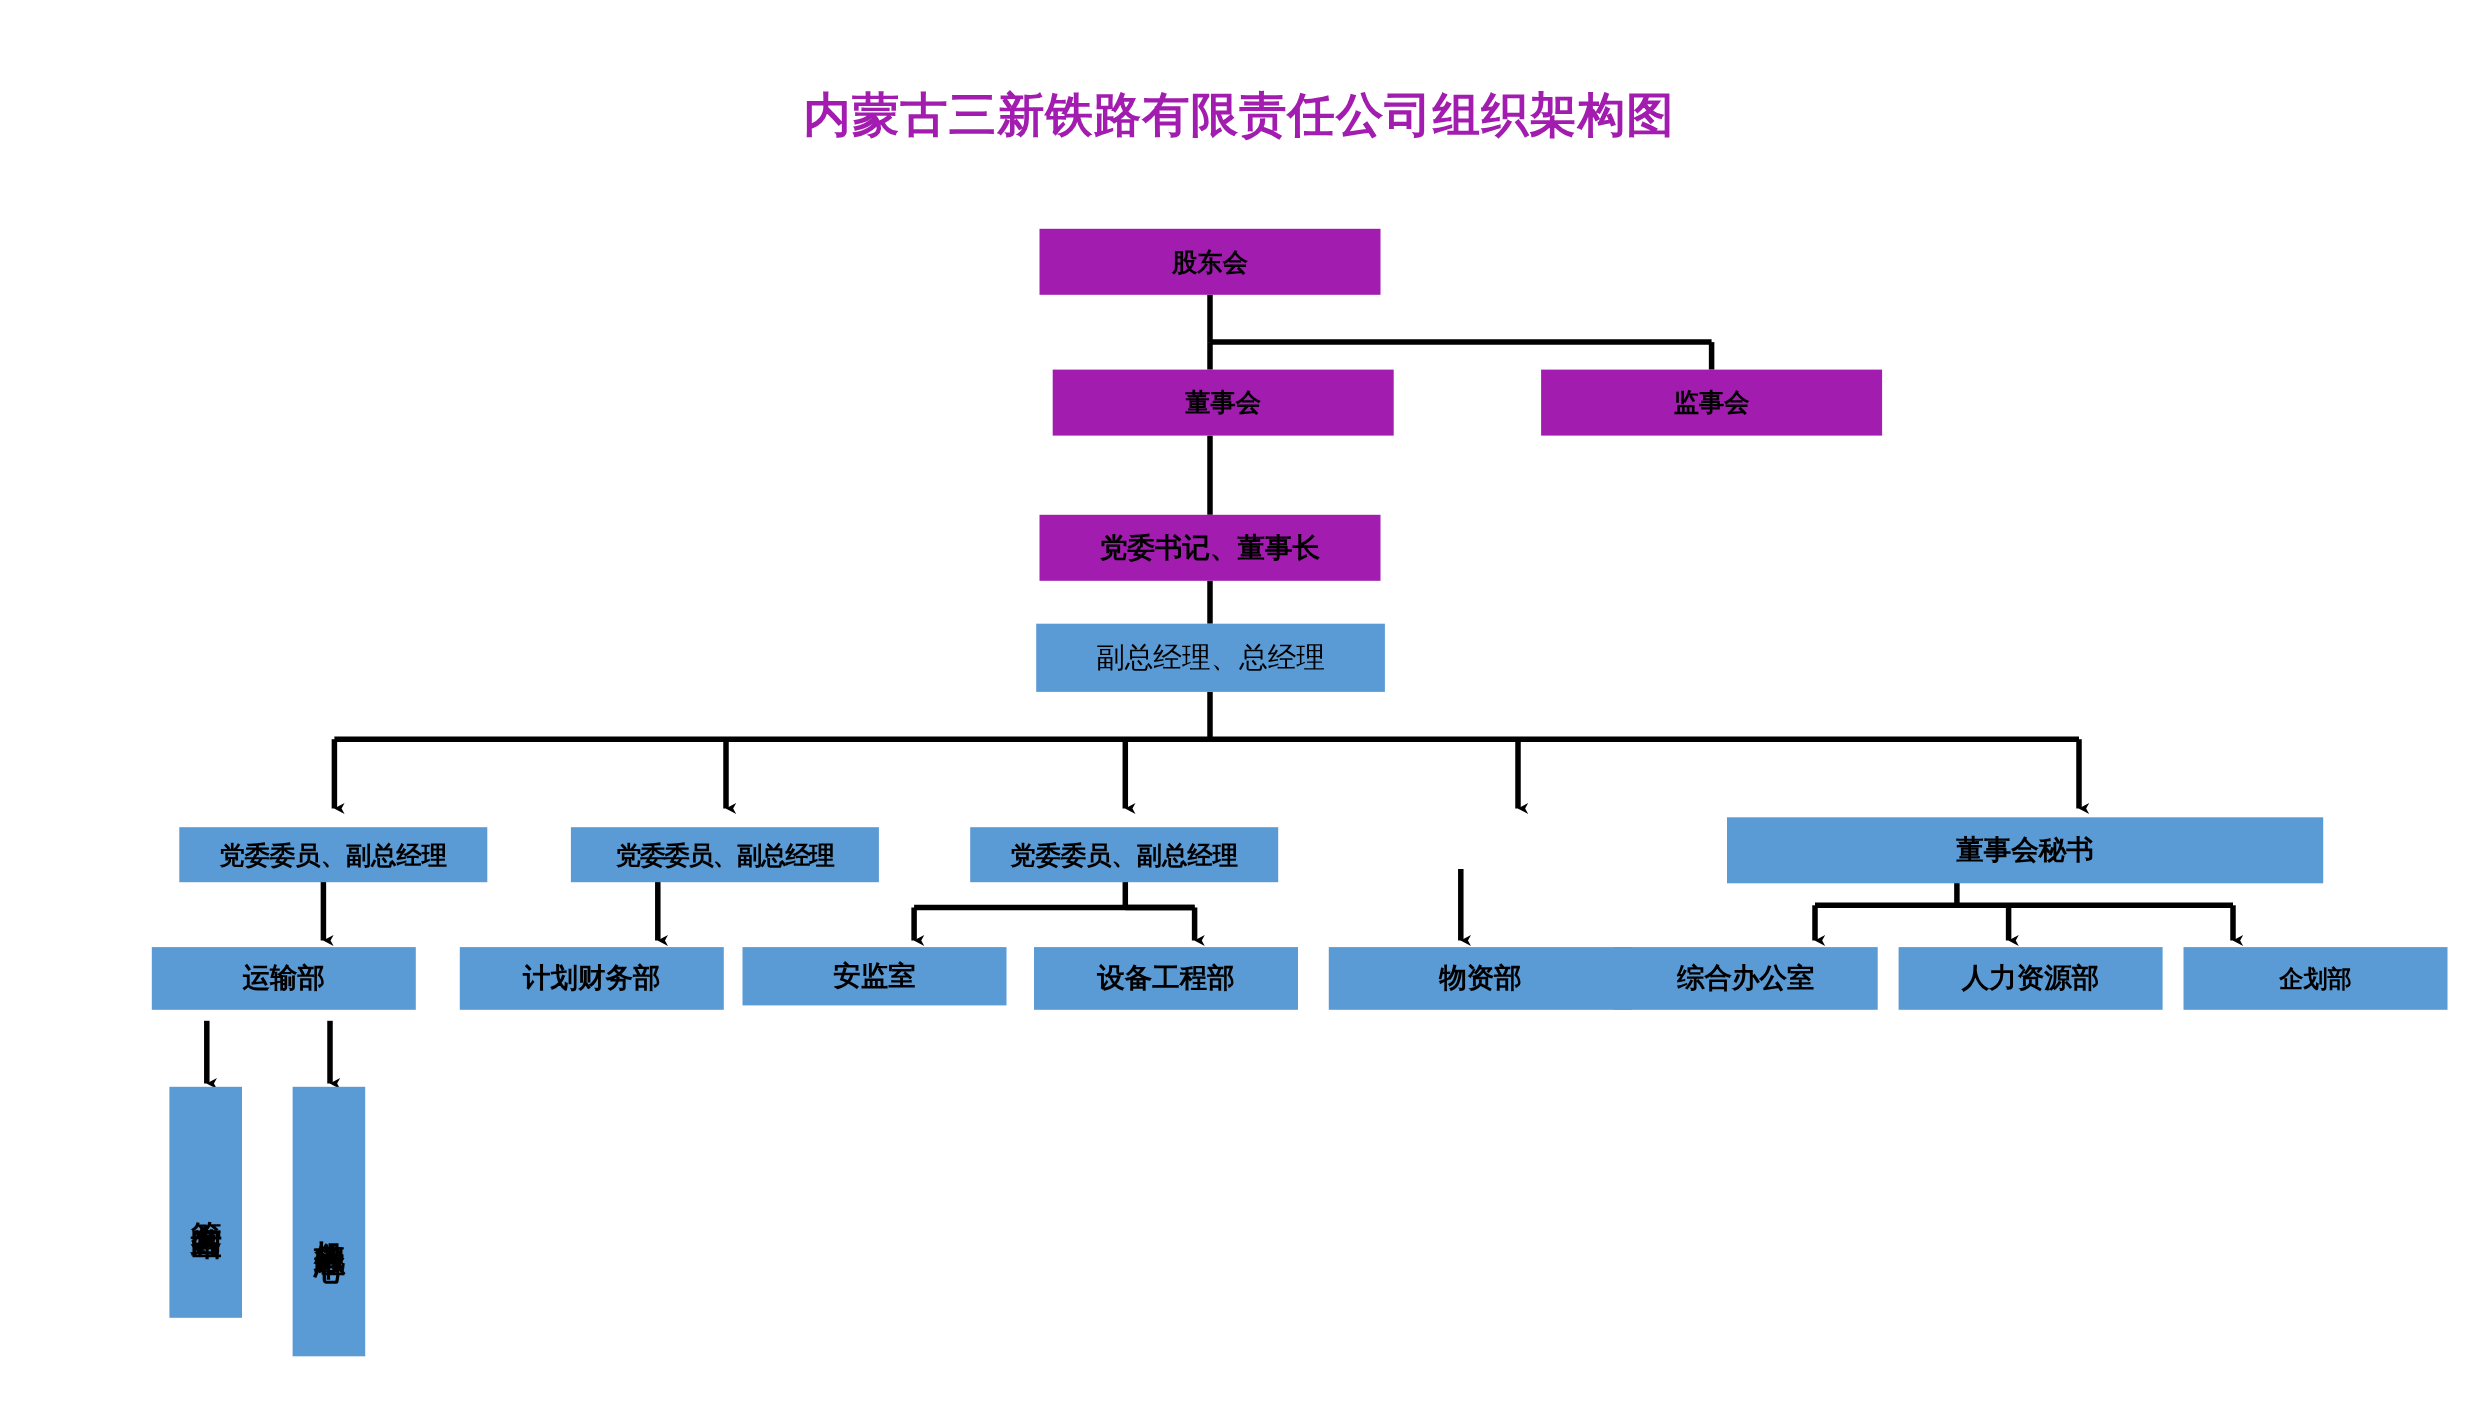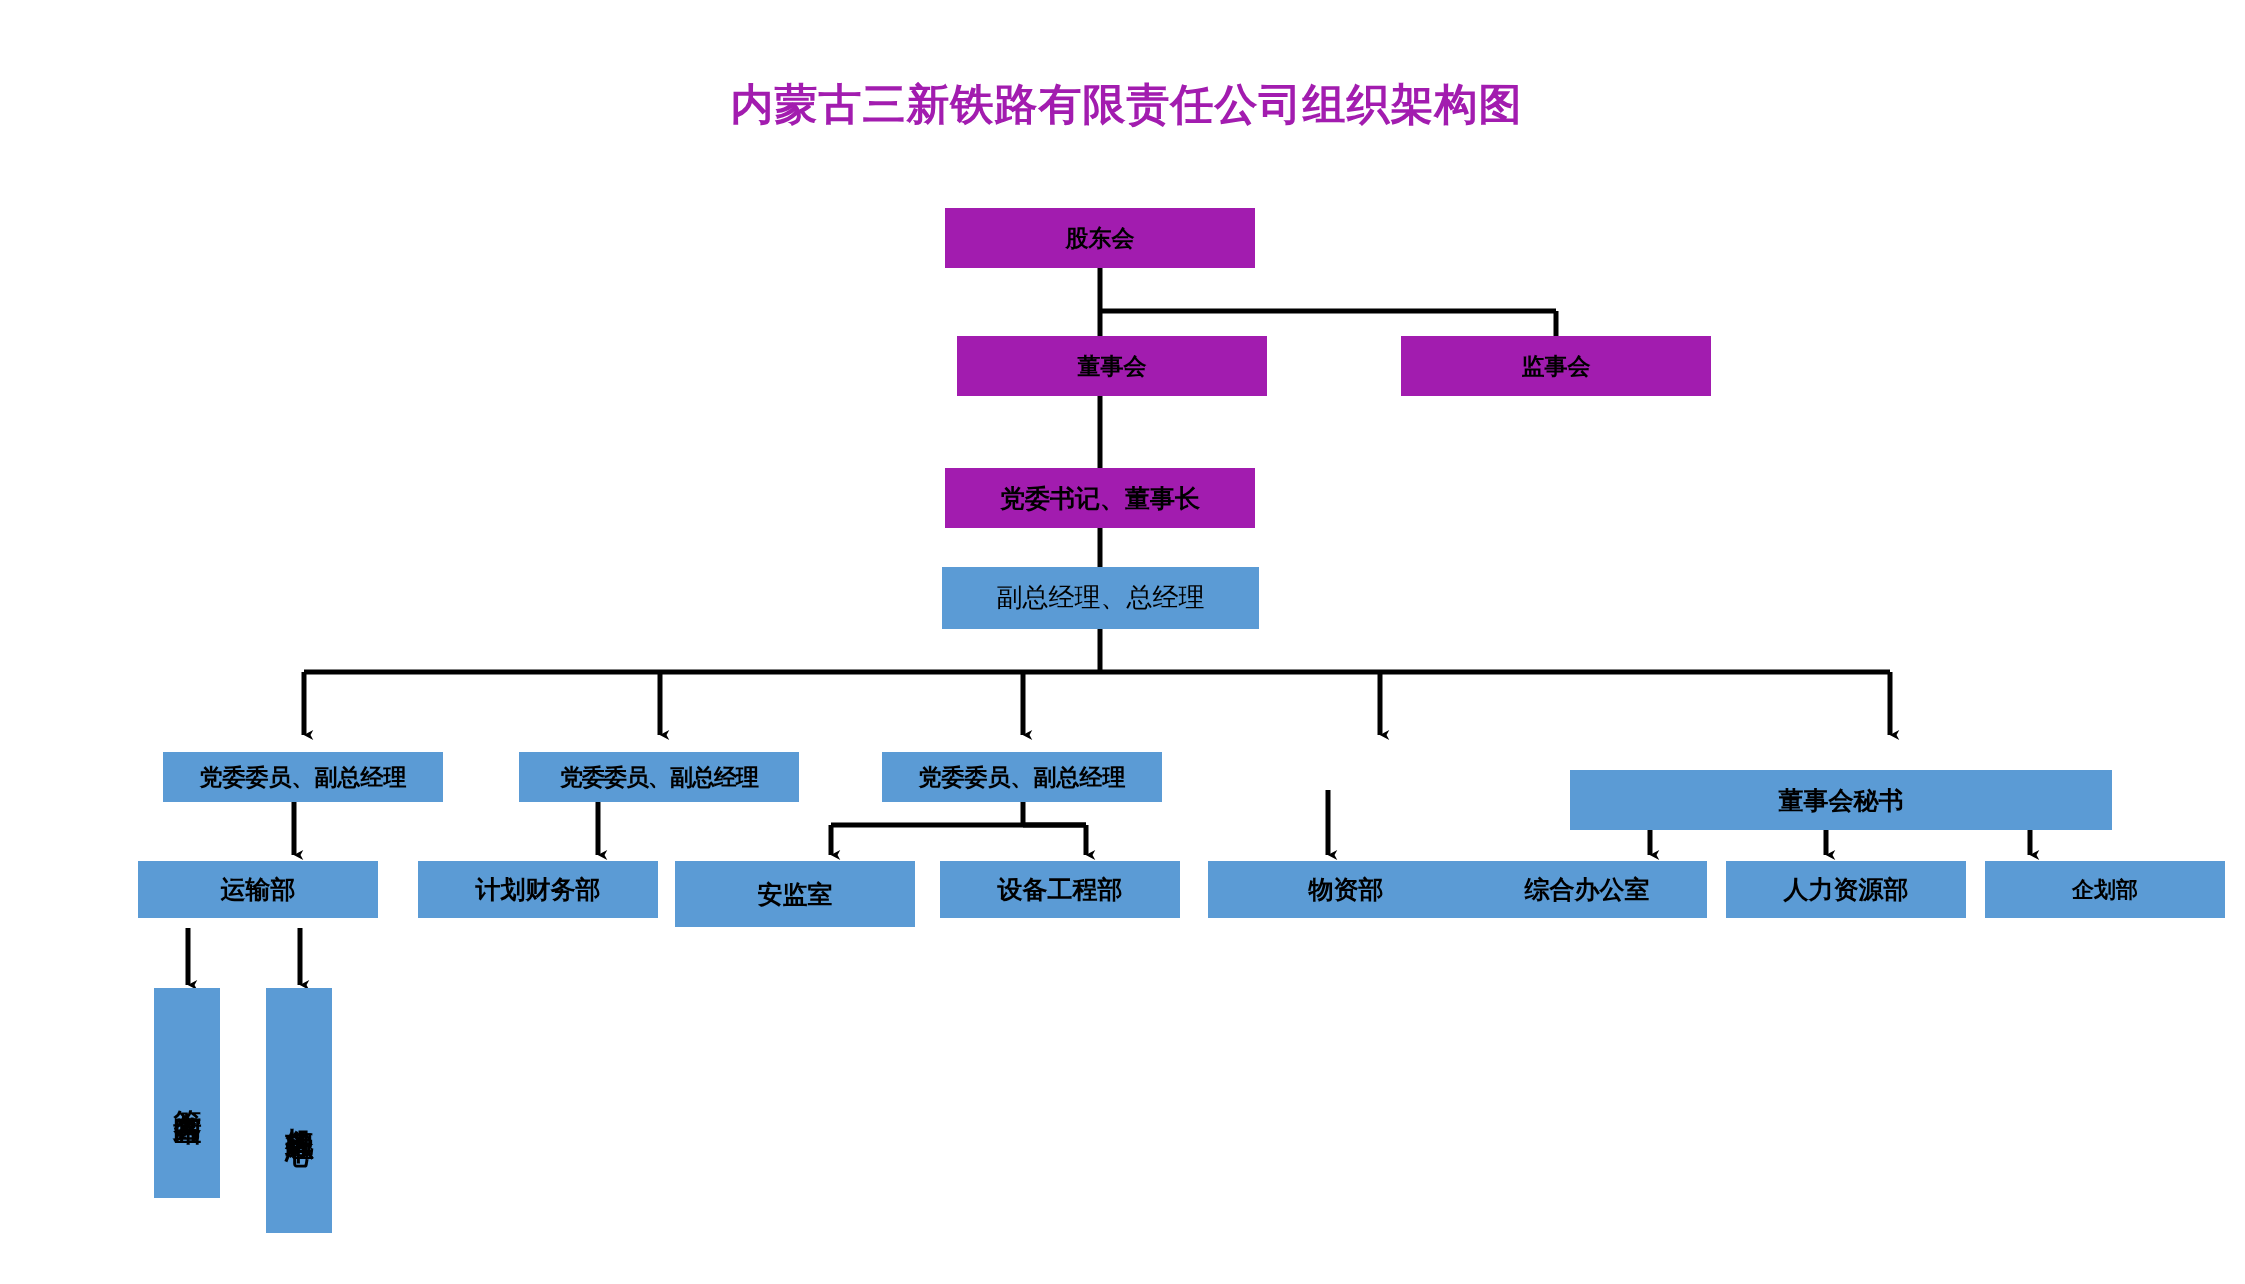--- a/index.html
+++ b/index.html
@@ -164,33 +164,33 @@
 
   <div class="node blue bold" style="left:519px; top:752px; width:280px; height:50px; font-size:23px; letter-spacing:-1px;">
     <span class="label">党委委员、副总经理</span>
   </div>
 
   <div class="node blue bold" style="left:882px; top:752px; width:280px; height:50px; font-size:23px;">
     <span class="label">党委委员、副总经理</span>
   </div>
 
 
-  <div class="node blue bold" style="left:1570px; top:743px; width:542px; height:60px; font-size:25px;margin-top:27px;">
+  <div class="node blue bold" style="left:1570px; top:743px; width:542px; height:60px; font-size:25px;">
     <span class="label">董事会秘书</span>
   </div>
 
   <div class="node blue bold" style="left:138px; top:861px; width:240px; height:57px; font-size:25px;">
     <span class="label">运输部</span>
   </div>
 
   <div class="node blue bold" style="left:418px; top:861px; width:240px; height:57px; font-size:25px;">
     <span class="label">计划财务部</span>
   </div>
 
-  <div class="node blue bold" style="left:675px; top:861px; width:240px; height:66px; font-size:25px;">
+  <div class="node blue bold" style="left:675px; top:861px; width:240px; height:53px; font-size:25px;">
     <span class="label">安监室</span>
   </div>
 
   <div class="node blue bold" style="left:940px; top:861px; width:240px; height:57px; font-size:25px;">
     <span class="label">设备工程部</span>
   </div>
 
   <div class="node blue bold" style="left:1208px; top:861px; width:276px; height:57px; font-size:25px;">
     <span class="label">物资部</span>
   </div>

